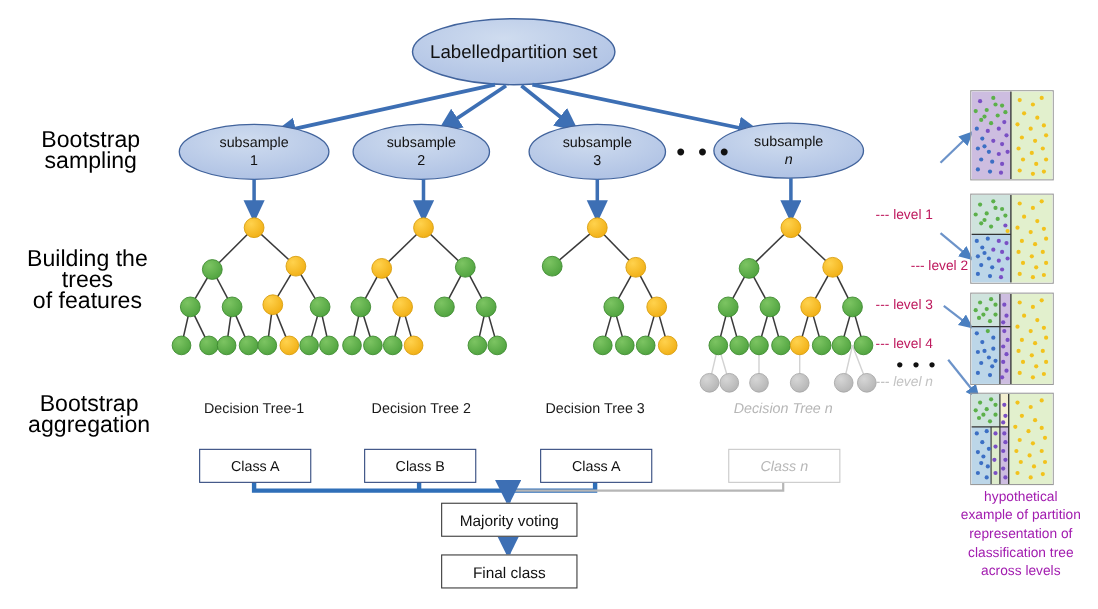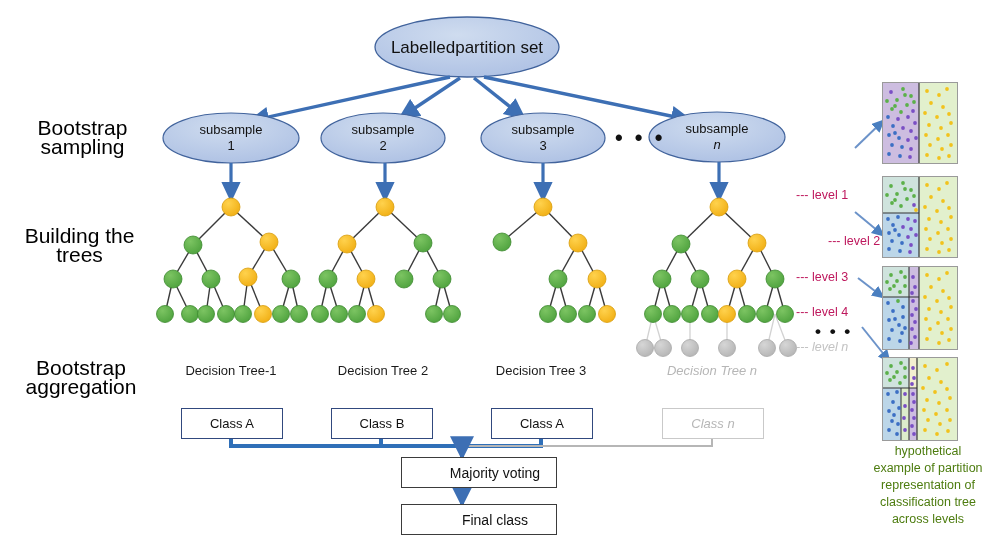--- a/index.html
+++ b/index.html
@@ -10,25 +10,25 @@
   .ellipse-label{position:absolute;display:flex;align-items:center;justify-content:center;
      text-align:center;font-size:13px;line-height:16px;color:#111;}
   .root-label{font-size:17px;line-height:21px;}
   .dots{position:absolute;font-size:22px;letter-spacing:3px;color:#111;font-weight:bold;}
   .tree-name{position:absolute;text-align:center;font-size:13px;color:#1a1a1a;white-space:nowrap;}
   .tree-name.muted{color:#b6b6b6;}
   .classbox{position:absolute;display:flex;align-items:center;justify-content:center;
      border:1.4px solid #31497e;background:#fff;font-size:13px;color:#111;margin-top:12px;}
   .classbox.muted{border-color:#c9c9c9;color:#b6b6b6;font-style:italic;}
   .flowbox{position:absolute;display:flex;align-items:center;justify-content:center;
-     border:1.2px solid #3b3b3b;background:#fff;font-size:14px;color:#111;padding-left:32px;}
+     border:1.2px solid #3b3b3b;background:#fff;font-size:14px;color:#111;}
   .levels{position:absolute;font-size:12.5px;color:#be185d;white-space:nowrap;}
   .levels.muted{color:#c3c3c3;}
   .panel{position:absolute;border:1px solid #9a9a9a;overflow:hidden;}
-  .caption{position:absolute;text-align:center;font-size:12.5px;line-height:17px;color:#4d7c0f;}
+  .caption{position:absolute;text-align:center;font-size:12.5px;line-height:17px;color:#a21caf;}
   .lvl-dots{position:absolute;font-size:17px;letter-spacing:2px;font-weight:bold;color:#111;}
 </style>
 </head>
 <body>
 
 <div id="root">
 
   <svg class="layer" viewBox="0 0 998 554">
     <defs>
       <marker id="ah" markerWidth="7" markerHeight="7" refX="5.2" refY="3" orient="auto">
@@ -239,20 +239,21 @@
     <span>Labelled</span>
     <span>partition set</span>
   </div>
 
   <div class="stage-label" style="left:10px;top:118px;width:145px;">
     <div>Bootstrap</div>
     <div>sampling</div>
   </div>
   <div class="stage-label" style="left:2px;top:226px;width:155px;">
     <div>Building the trees</div>
+    <div>of features</div>
   </div>
   <div class="stage-label" style="left:6px;top:358px;width:150px;">
     <div>Bootstrap</div>
     <div>aggregation</div>
   </div>
 
   <div class="ellipse-label" style="left:163px;top:116px;width:136px;height:44px;flex-direction:column;">
     <span>subsample</span>
     <span>1</span>
   </div>

